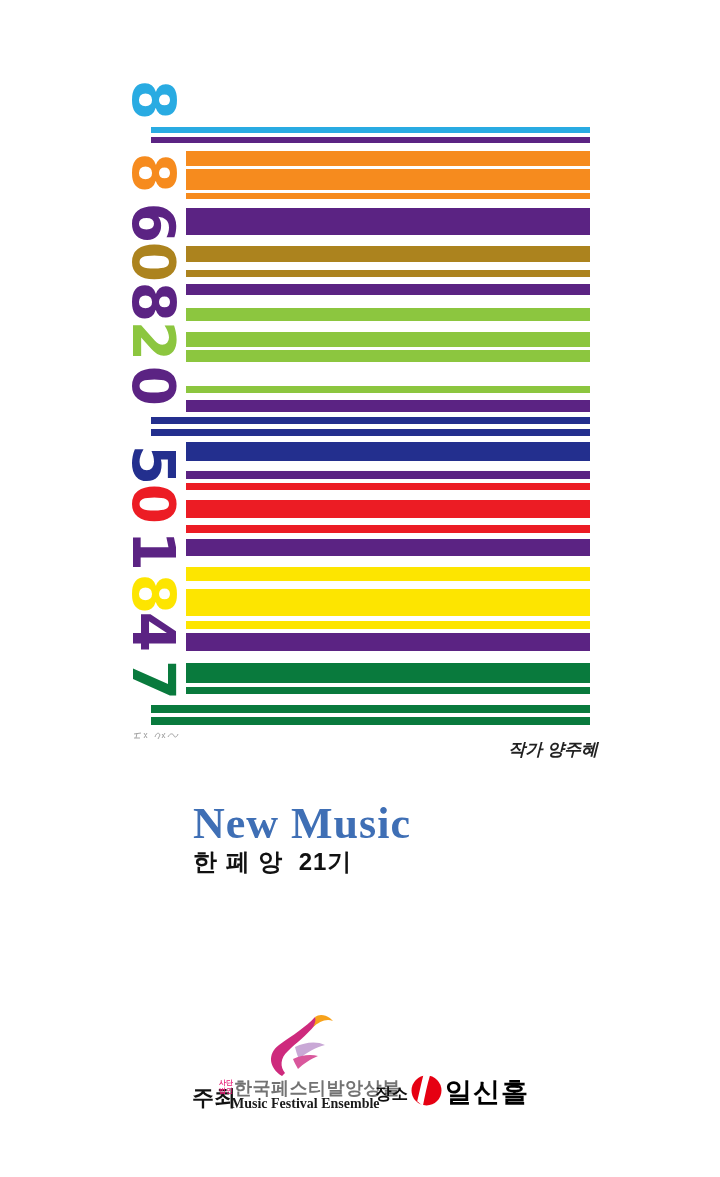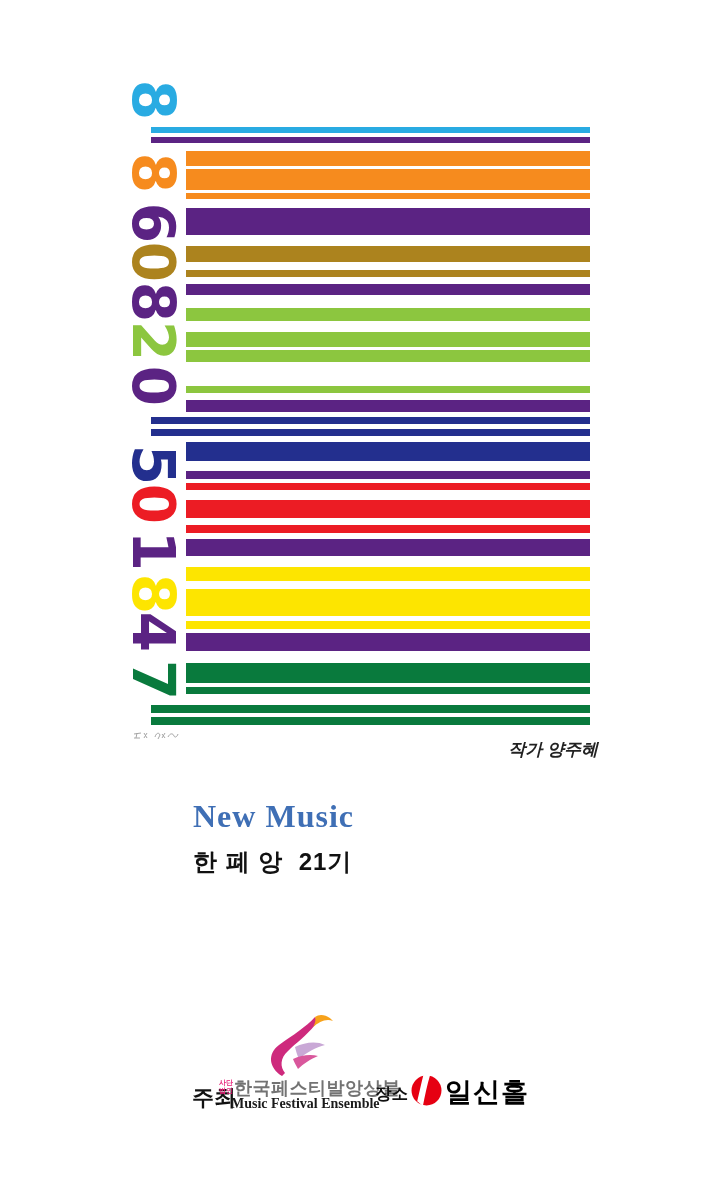--- a/index.html
+++ b/index.html
@@ -12,21 +12,21 @@
   .digit{position:absolute;left:121px;width:64px;height:44px;display:flex;align-items:center;justify-content:center;}
   .digit span{display:block;font-family:"DejaVu Sans",sans-serif;font-weight:bold;font-size:58px;line-height:1;transform:rotate(90deg);}
 
   
   #signature{position:absolute;left:132px;top:729px;}
   #artist-credit{position:absolute;left:0;top:738px;width:598px;text-align:right;
      font-size:17px;font-style:italic;font-weight:bold;color:#222;}
 
   
   #title{position:absolute;left:193px;top:798px;font-family:"Liberation Serif",serif;
-     font-weight:bold;font-size:32px;letter-spacing:1px;}
+     font-weight:bold;font-size:44px;letter-spacing:1px;}
   #subtitle{position:absolute;left:193px;top:846px;font-size:24px;font-weight:bold;
      letter-spacing:1px;white-space:pre;color:#111;}
 
   
   #footer{position:absolute;left:0;top:1010px;width:720px;height:120px;}
   #kfe-swoosh{position:absolute;left:256px;top:4px;}
   #host-label{position:absolute;left:192px;top:73px;font-size:22px;font-weight:bold;color:#111;}
   #kfe-small{position:absolute;left:219px;top:69px;font-size:7px;line-height:7.5px;font-weight:bold;}
   #kfe-kr{position:absolute;left:234px;top:66px;font-size:18px;font-weight:bold;letter-spacing:0.5px;}
   #kfe-en{position:absolute;left:231px;top:86px;font-family:"Liberation Serif",serif;

